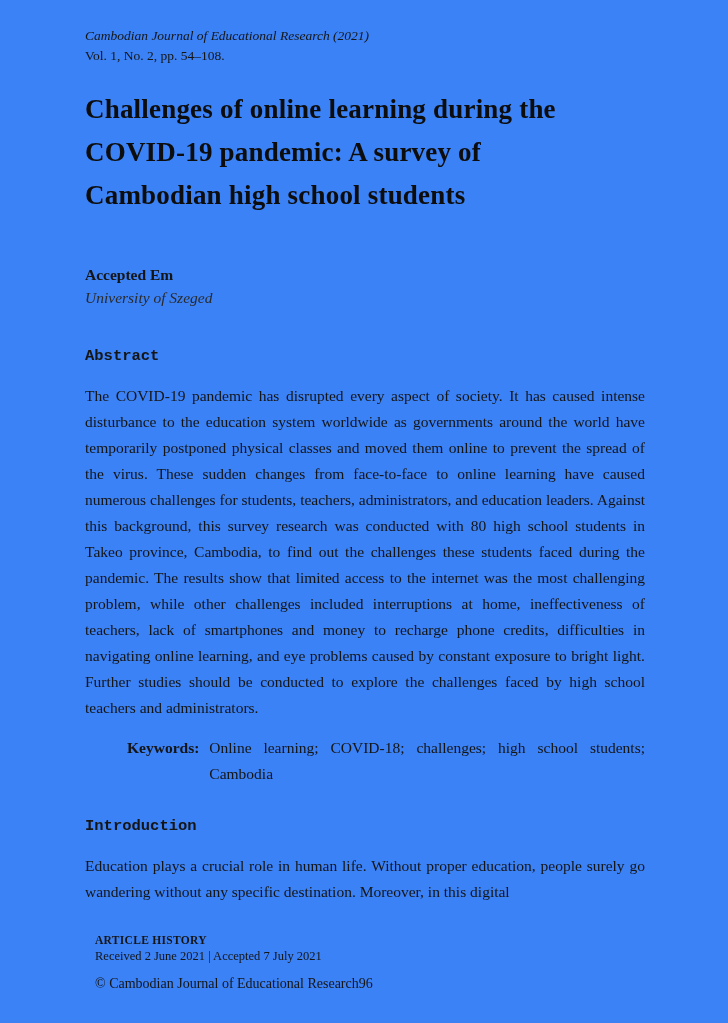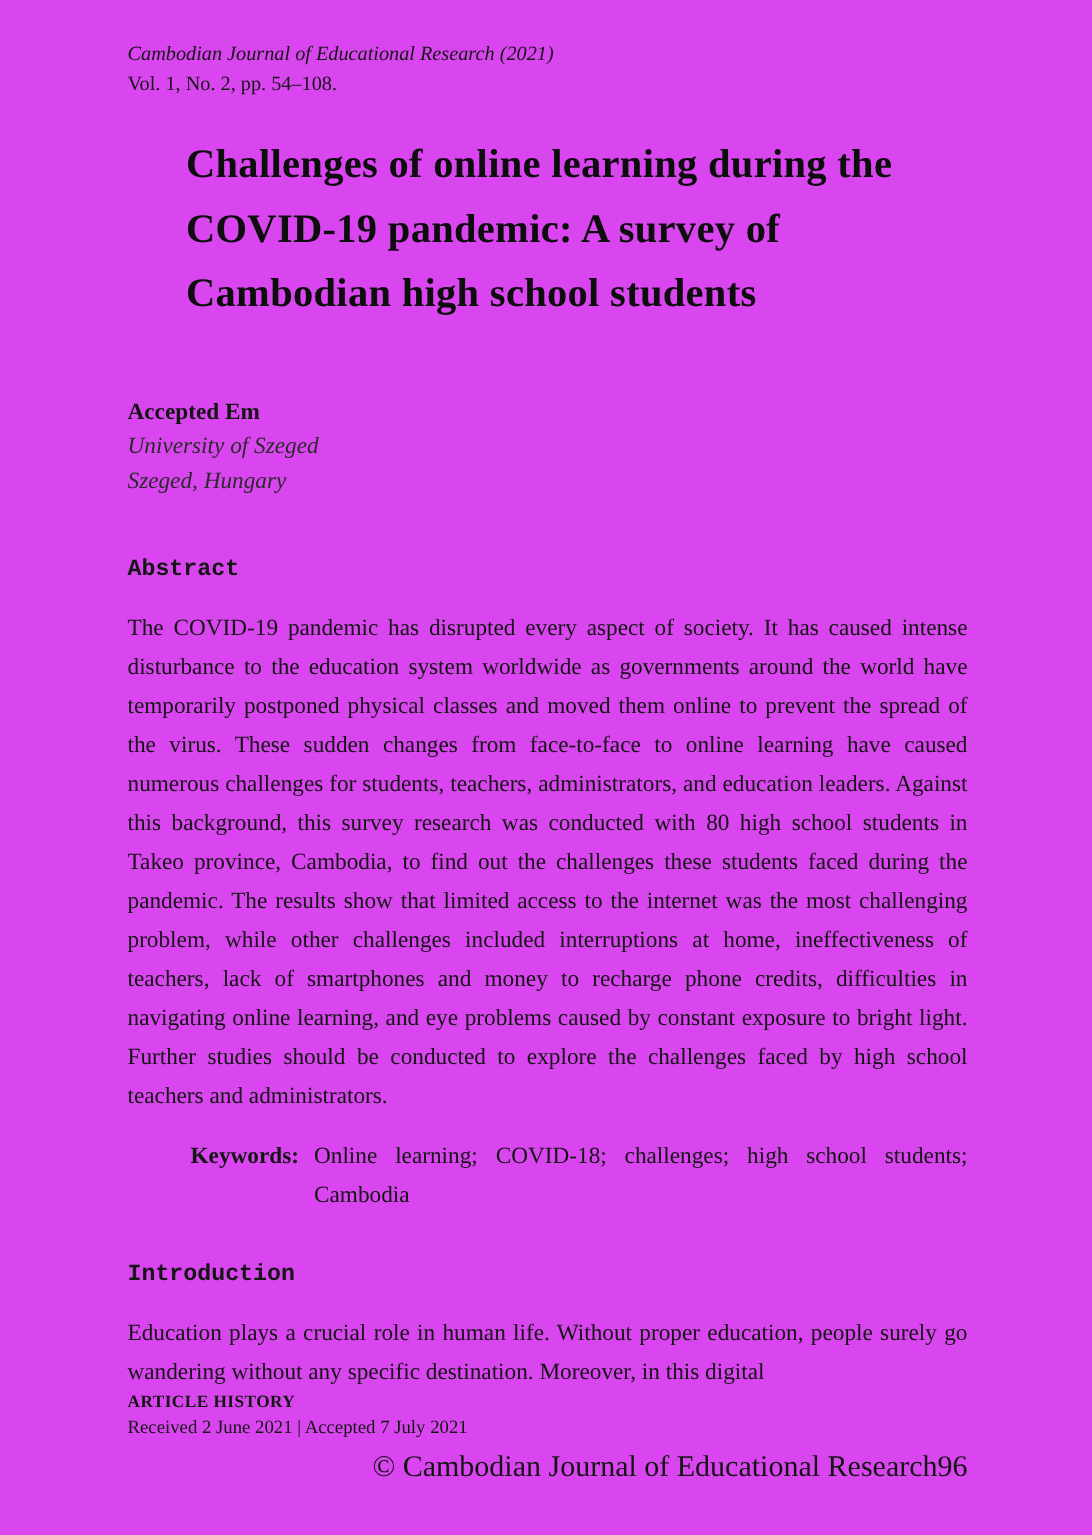--- a/index.html
+++ b/index.html
@@ -6,21 +6,21 @@
   html, body { background: #ffffff; }
   body {
     width: 728px;
     font-family: "Liberation Serif", "DejaVu Serif", serif;
     color: #151515;
   }
   .page {
     position: relative;
     width: 728px;
     height: 1023px;
-    background: #d946ef;
+    background: #3b82f6;
     padding: 26px 83px 0 85px;
     display: flex;
     flex-direction: column;
     overflow: hidden;
   }
   .journal-line {
     font-style: italic;
     font-size: 13.5px;
     line-height: 20px;
   }
@@ -29,21 +29,21 @@
     line-height: 20px;
   }
   .paper-title {
     margin-top: 22px;
     font-size: 27px;
     font-weight: bold;
     line-height: 43px;
     letter-spacing: 0.2px;
     color: #0d0d0d;
   }
-  .paper-title span { display: block; margin-left: 39px; }
+  .paper-title span { display: block; }
   .author-block { margin-top: 46px; }
   .author-name {
     font-weight: bold;
     font-size: 15.5px;
     line-height: 23px;
   }
   .author-affiliation, .author-location {
     font-style: italic;
     font-size: 15.5px;
     line-height: 23px;
@@ -77,38 +77,39 @@
     margin-right: 10px;
     margin-left: 42px;
   }
   .keywords-text {
     text-align: justify;
     flex: 1;
   }
   .intro-heading { margin-top: 28px; }
   .footer {
     margin-top: auto;
-    padding-bottom: 42px;
+    padding-bottom: 30px;
+    margin-left: 10px;
   }
   .article-history-label {
     font-weight: bold;
     font-size: 11.5px;
     line-height: 15px;
     letter-spacing: 0.3px;
   }
   .received-line {
     font-size: 12.5px;
     line-height: 17px;
   }
   .copyright-row {
     margin-top: 9px;
     display: flex;
-    justify-content: flex-end;
+    justify-content: flex-start;
     align-items: baseline;
-    font-size: 20px;
+    font-size: 14px;
     line-height: 19px;
   }
 </style>
 </head>
 <body>
 
 <div class="page">
 
   <div class="journal-line">Cambodian Journal of Educational Research (2021)</div>
 
@@ -116,21 +117,20 @@
 
   <h1 class="paper-title">
     <span>Challenges of online learning during the</span>
     <span>COVID-19 pandemic: A survey of</span>
     <span>Cambodian high school students</span>
   </h1>
 
   <div class="author-block">
     <div class="author-name">Accepted Em</div>
     <div class="author-affiliation">University of Szeged</div>
-    <div class="author-location">Szeged, Hungary</div>
   </div>
 
   <div class="section-heading">Abstract</div>
 
   <p class="body-para">The COVID-19 pandemic has disrupted every aspect of society. It has caused intense disturbance to the education system worldwide as governments around the world have temporarily postponed physical classes and moved them online to prevent the spread of the virus. These sudden changes from face-to-face to online learning have caused numerous challenges for students, teachers, administrators, and education leaders. Against this background, this survey research was conducted with 80 high school students in Takeo province, Cambodia, to find out the challenges these students faced during the pandemic. The results show that limited access to the internet was the most challenging problem, while other challenges included interruptions at home, ineffectiveness of teachers, lack of smartphones and money to recharge phone credits, difficulties in navigating online learning, and eye problems caused by constant exposure to bright light. Further studies should be conducted to explore the challenges faced by high school teachers and administrators.</p>
 
   <div class="keywords-row">
     <span class="keywords-label">Keywords:</span>
     <span class="keywords-text">Online learning; COVID-18; challenges; high school students; Cambodia</span>
   </div>

